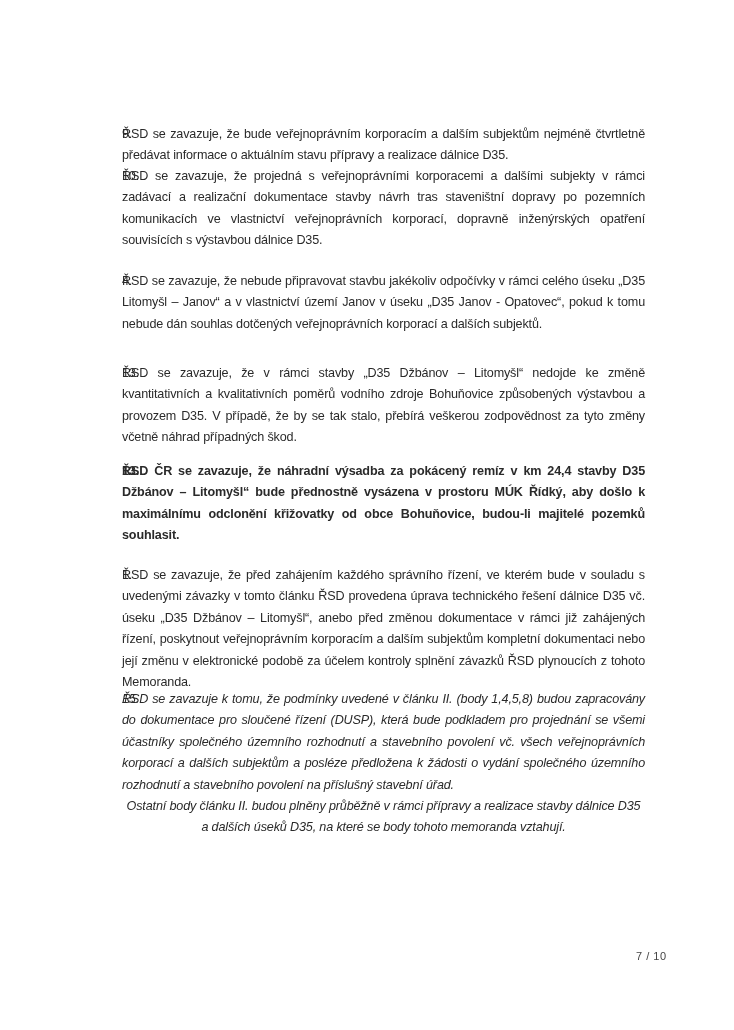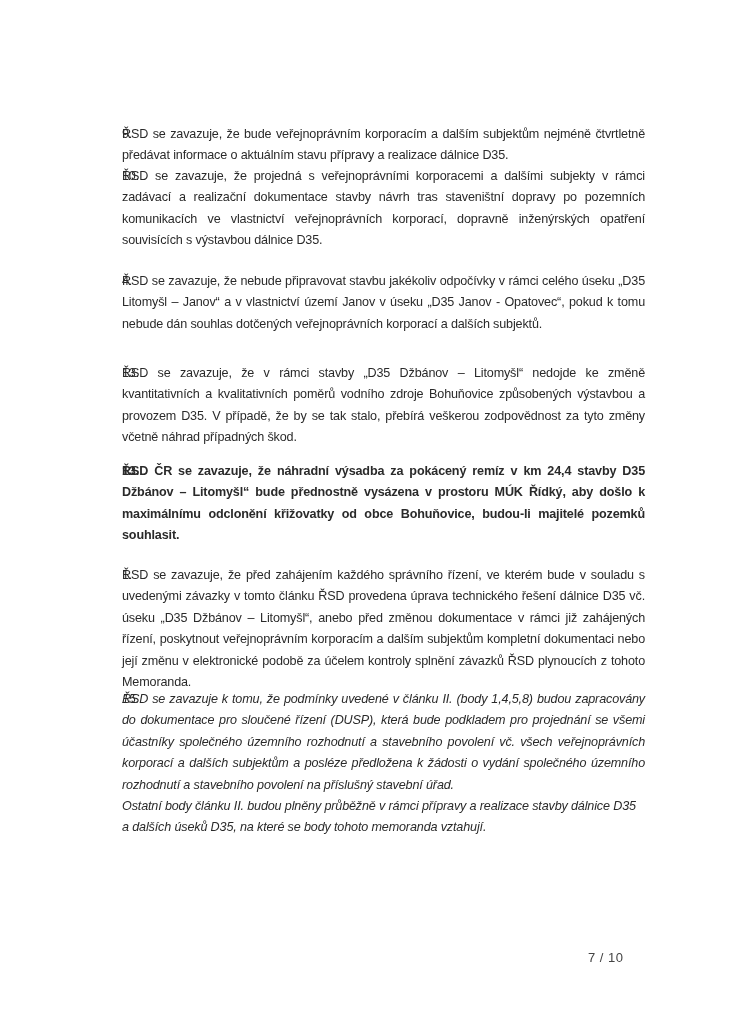--- a/index.html
+++ b/index.html
@@ -36,27 +36,27 @@
     top: 0;
     width: 24px;
   }
   .item .body {
     text-align: justify;
   }
   .item .body p {
     margin: 0;
   }
   .item .body .extra {
-    text-align: left;
+    text-align: center;
   }
   .page-number {
     position: absolute;
-    left: 588px;
+    left: 636px;
     top: 950px;
-    font-size: 13px;
+    font-size: 11px;
     color: #444;
     letter-spacing: 0.5px;
   }
 </style>
 </head>
 <body>
 
 <div class="page">
 
   <div class="item" style="top:124px;">

